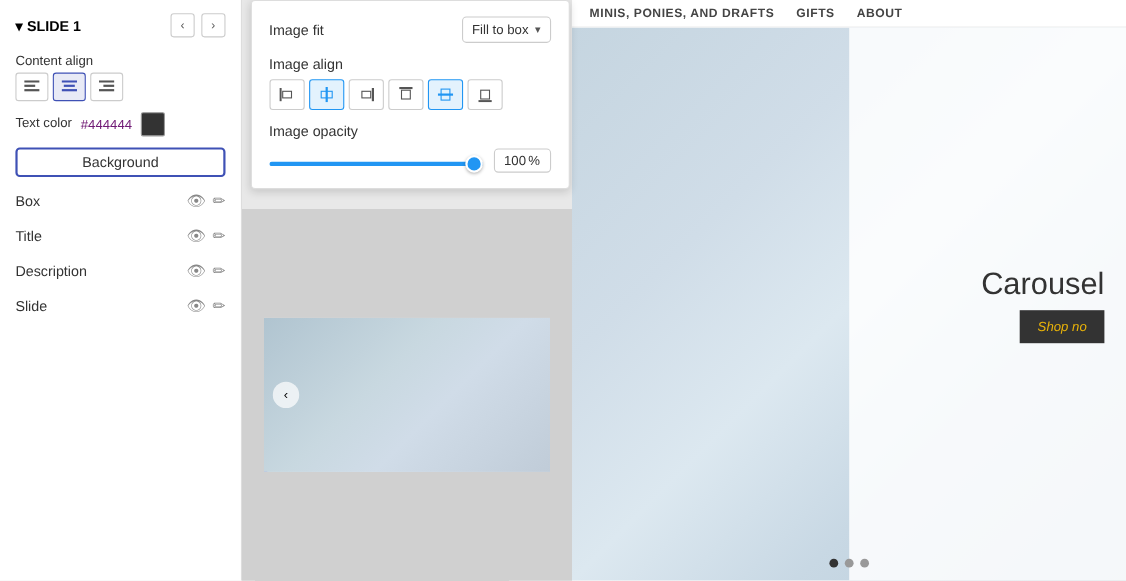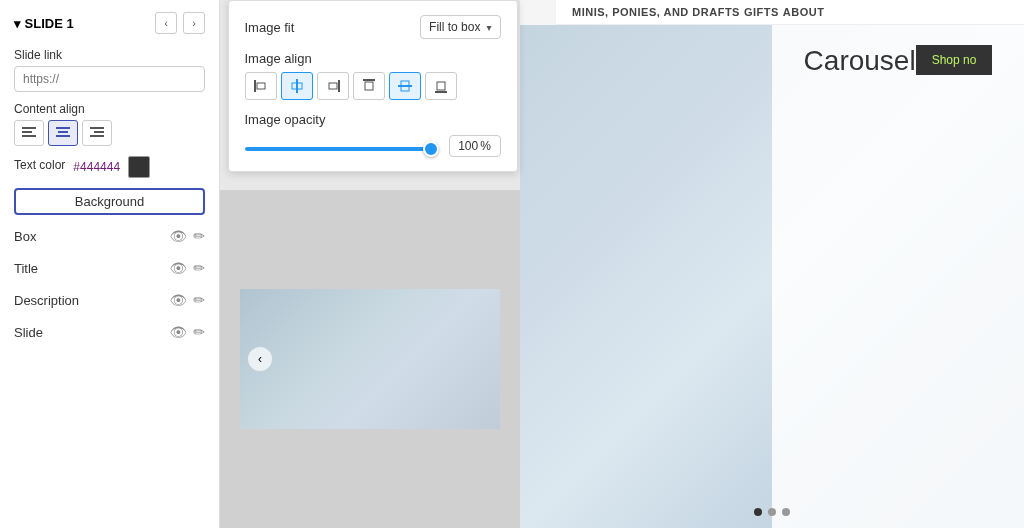--- a/index.html
+++ b/index.html
@@ -341,26 +341,25 @@
       flex-direction: column;
       overflow: hidden;
     }
 
     .right-nav {
       background: #fff;
       border-bottom: 1px solid #eee;
       padding: 6px 16px;
       display: flex;
       align-items: flex-start;
-      gap: 4px;
+      gap: 20px;
       font-size: 12px;
       color: #555;
       font-weight: 600;
       letter-spacing: 0.5px;
-      margin-left: 36px;
     }
 
     .right-nav-item {
       text-transform: uppercase;
       font-size: 11px;
       cursor: pointer;
       color: #444;
     }
 
     .carousel-preview {
@@ -376,22 +375,22 @@
       background: linear-gradient(135deg, #c5d5e0 0%, #d0dde8 30%, #dce8f0 50%, #c8d8e4 70%, #b8ccd8 100%);
     }
 
     .carousel-content {
       position: absolute;
       right: 0;
       top: 0;
       bottom: 0;
       width: 50%;
       display: flex;
-      flex-direction: row;
-      align-items: flex-start;
+      flex-direction: column;
+      align-items: flex-end;
       justify-content: center;
       padding: 20px;
       background: rgba(255,255,255,0.85);
     }
 
     .carousel-title {
       font-size: 28px;
       font-weight: 300;
       color: #333;
       margin-bottom: 8px;
@@ -399,26 +398,27 @@
 
     .carousel-desc {
       font-size: 12px;
       color: #555;
       margin-bottom: 16px;
       line-height: 1.4;
     }
 
     .shop-btn {
       background: #333;
-      color: #bef264;
+      color: #eab308;
       padding: 8px 16px;
       font-size: 12px;
       border: none;
       cursor: pointer;
       border-radius: 0;
+      font-style: italic;
     }
 
     .carousel-dots {
       position: absolute;
       bottom: 12px;
       right: 50%;
       transform: translateX(50%);
       display: flex;
       gap: 6px;
     }
@@ -462,24 +462,20 @@
     <div class="slide-title">
       <span>▾</span>
       <span>SLIDE 1</span>
     </div>
     <div class="slide-nav">
       <button class="slide-nav-btn">‹</button>
       <button class="slide-nav-btn">›</button>
     </div>
   </div>
 
-  <div>
-    <div class="field-label">Slide link</div>
-    <input class="input-field" type="text" value="" placeholder="https://" style="">
-  </div>
 
   <div>
     <div class="field-label">Content align</div>
     <div class="align-group">
       <button class="align-btn">
         <svg width="14" height="12" viewBox="0 0 14 12">
             <rect x="0" y="0" width="14" height="2" fill="#555"></rect>
             <rect x="0" y="4" width="10" height="2" fill="#555"></rect>
             <rect x="0" y="8" width="14" height="2" fill="#555"></rect>
           </svg>

